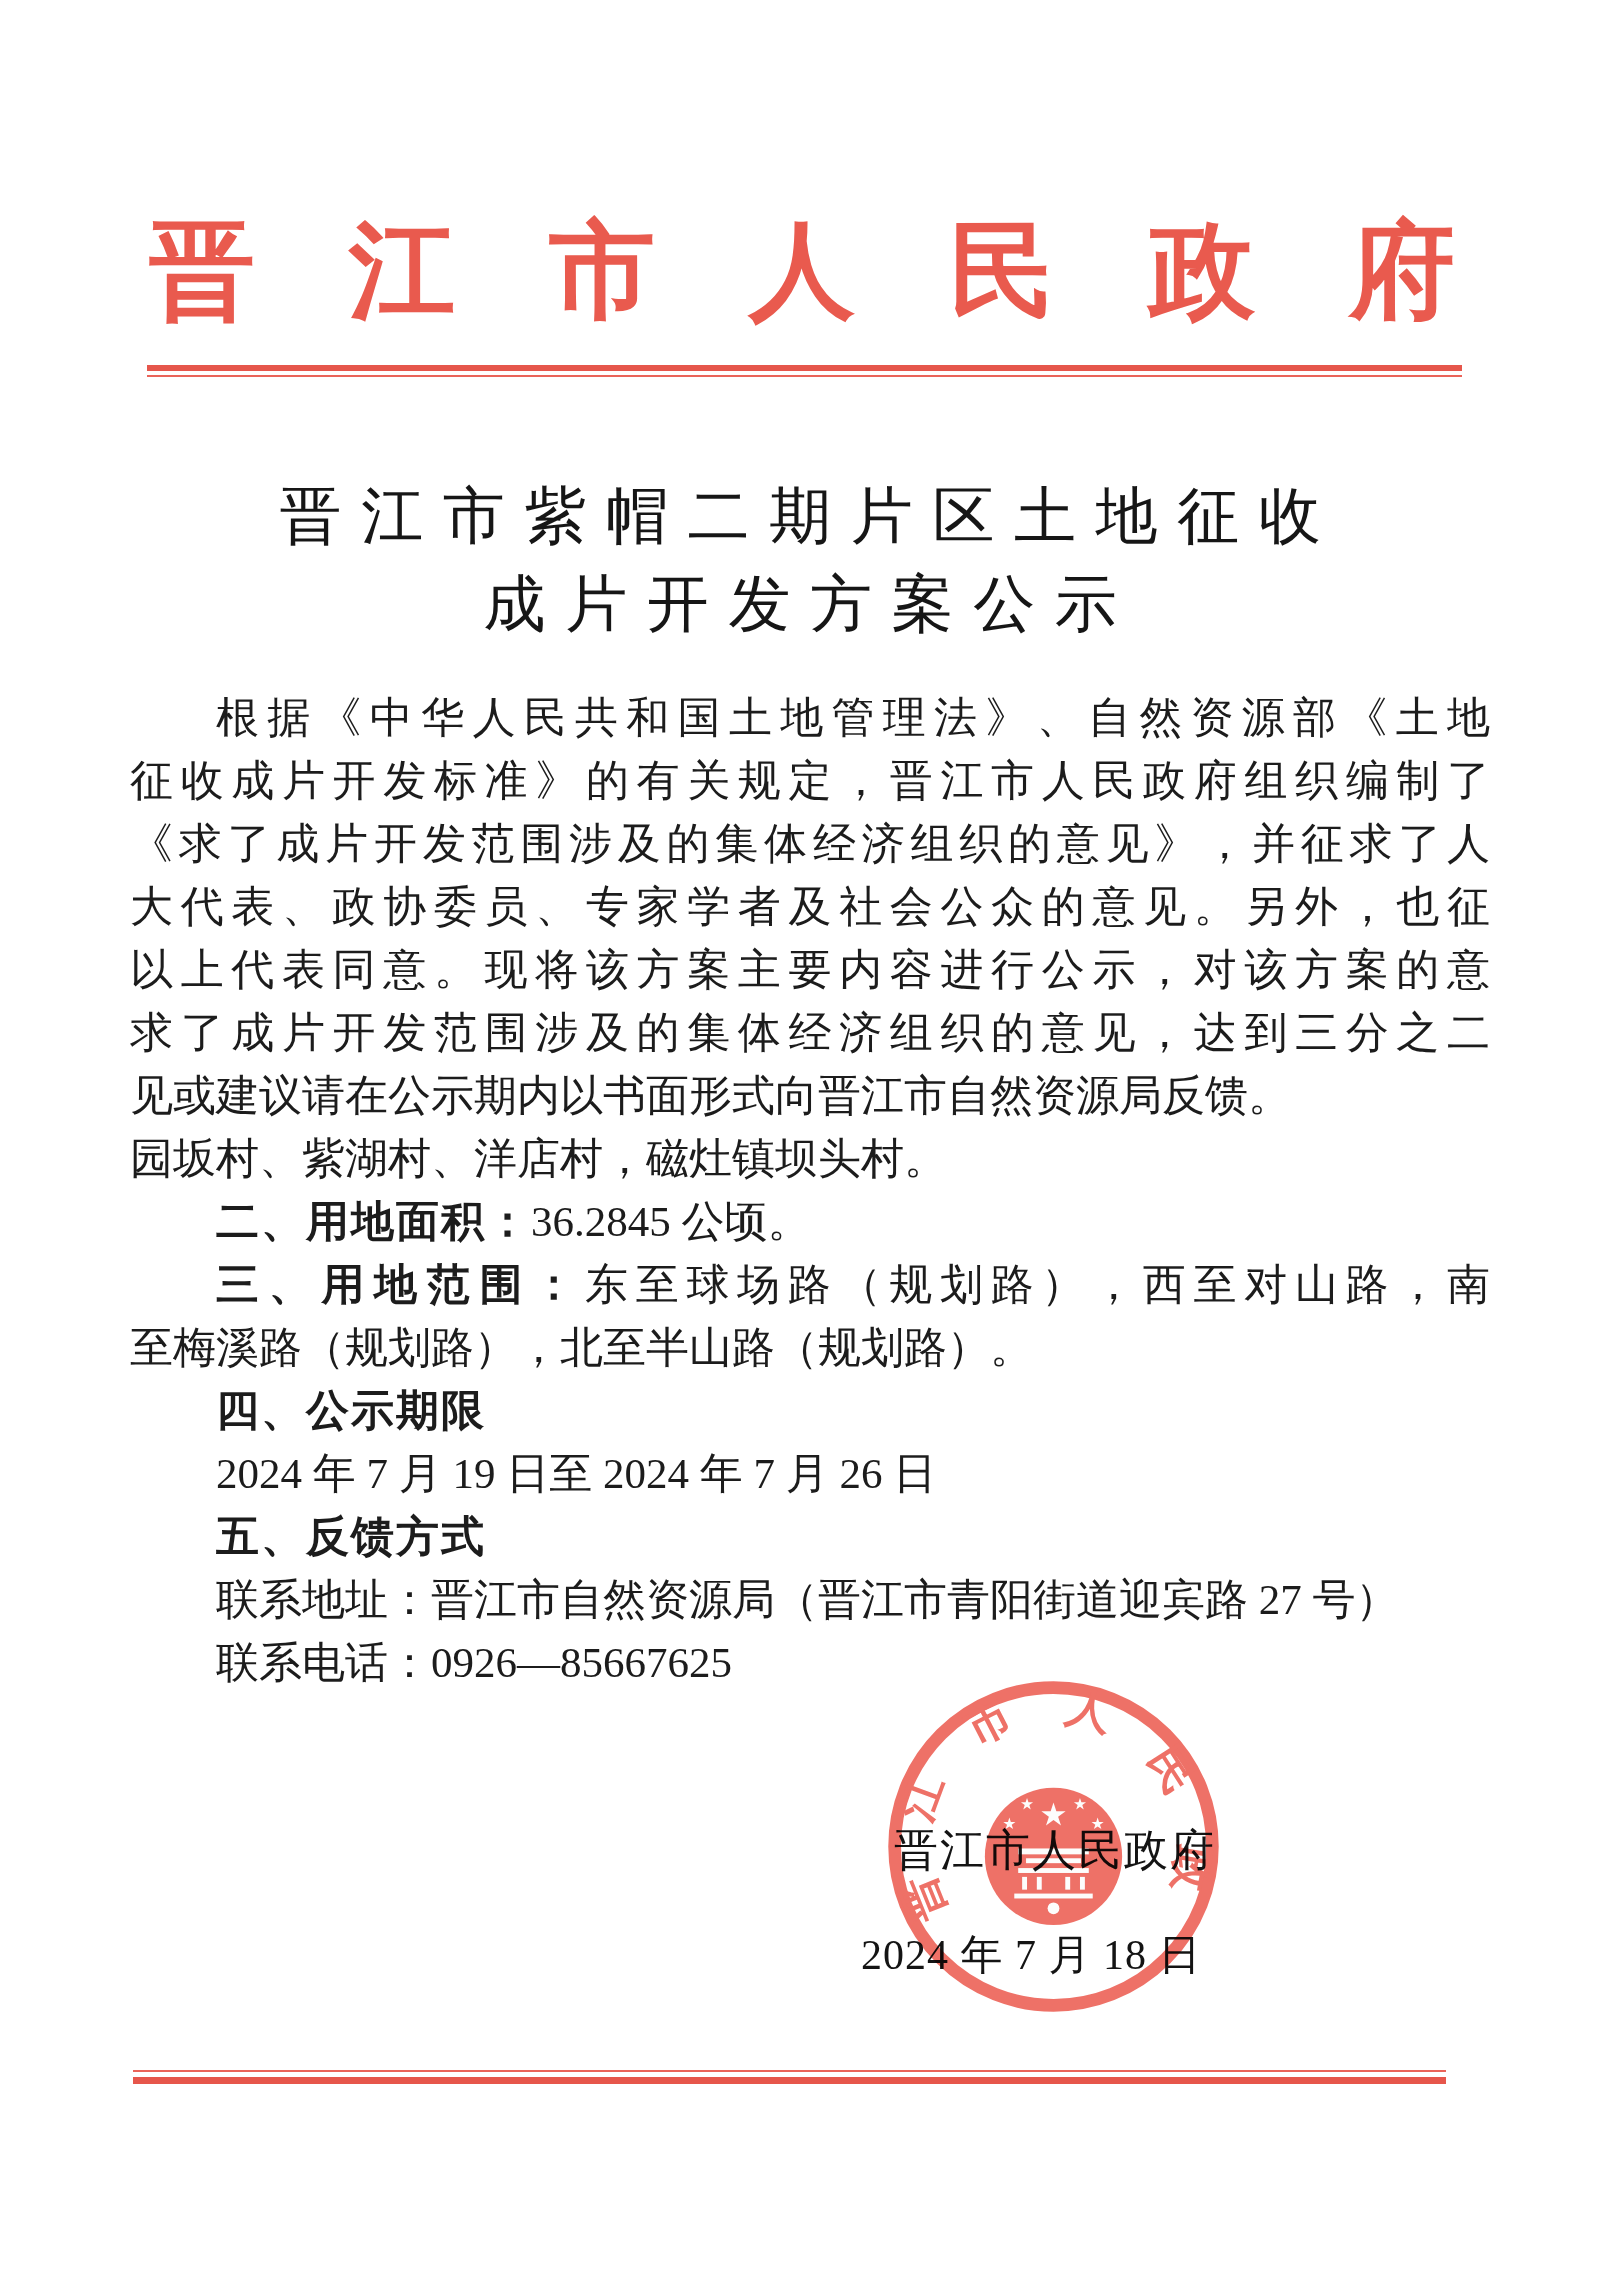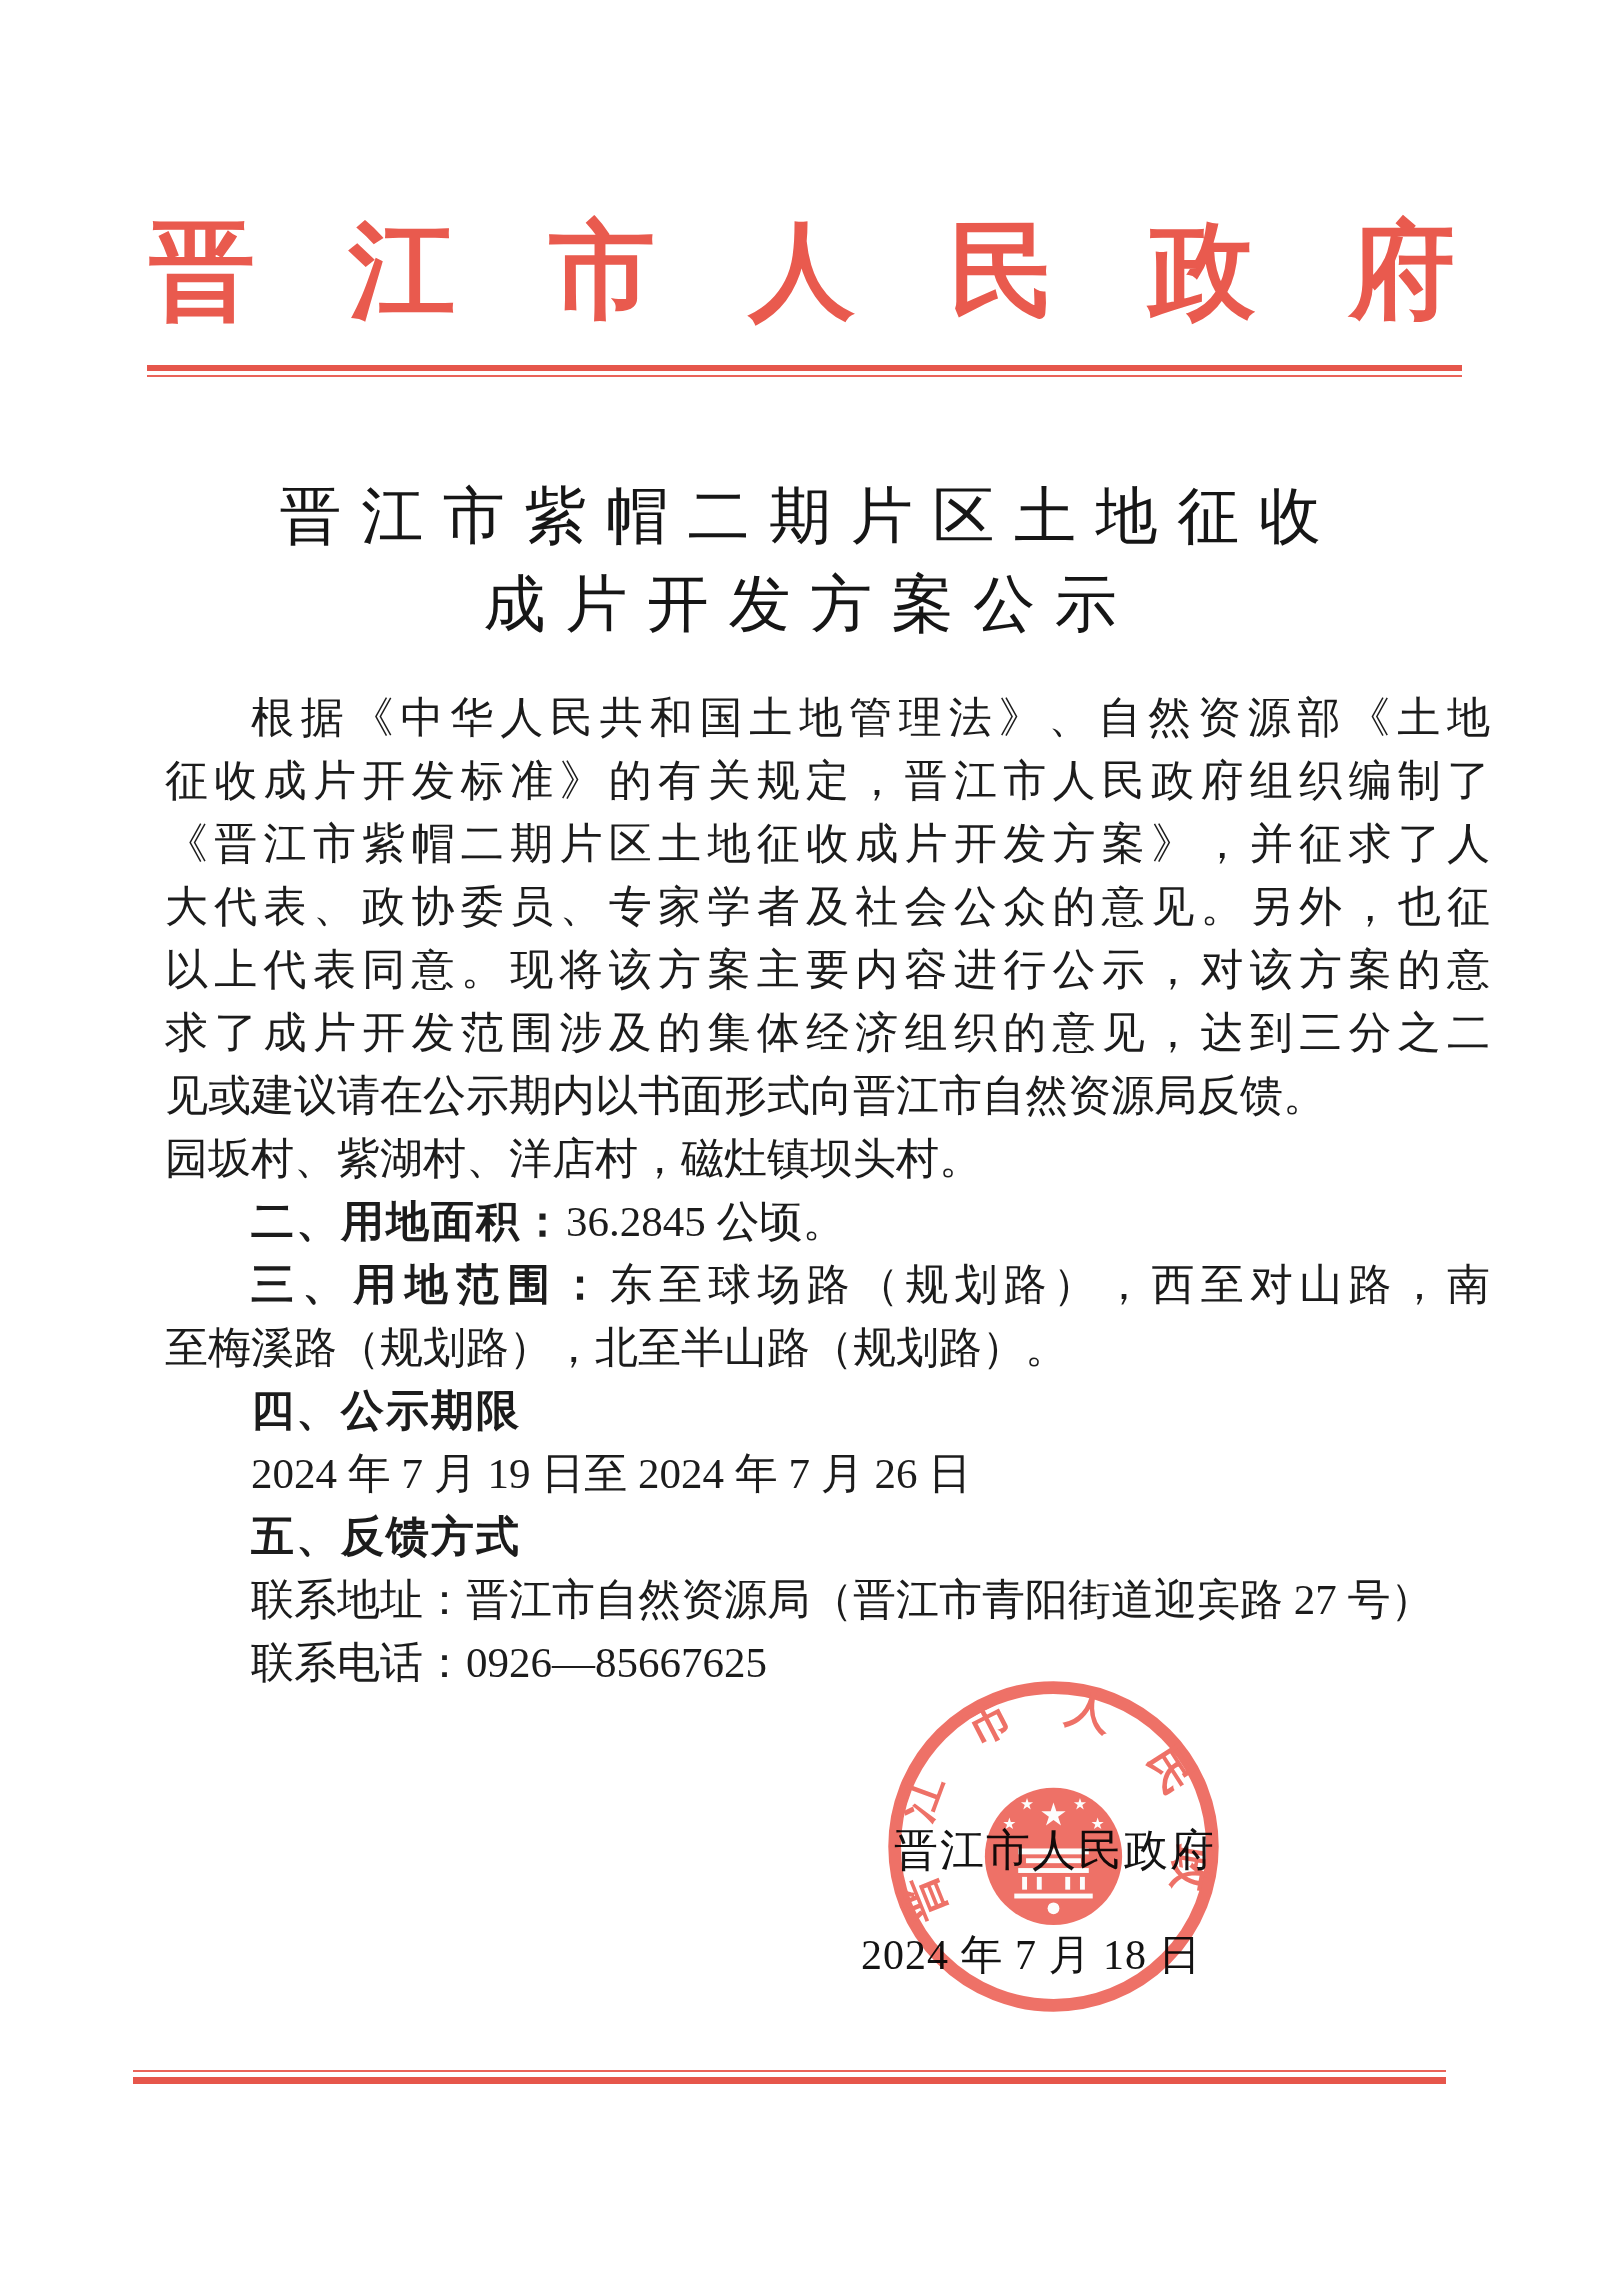--- a/index.html
+++ b/index.html
@@ -28,21 +28,21 @@
     position:absolute;left:0;top:472px;width:1620px;
     text-align:center;color:#161616;
     font-weight:400;font-size:62px;line-height:88px;letter-spacing:19.6px;
   }
   
   .body-block{
     position:absolute;left:130px;top:686px;width:1360px;
     color:#1c1c1c;font-size:43px;
   }
   .body-line{
-    height:63px;line-height:63px;white-space:nowrap;margin-left:35px;
+    height:63px;line-height:63px;white-space:nowrap;
   }
   .body-line.justify{
     white-space:normal;
     text-align:justify;
     text-align-last:justify;
     -moz-text-align-last:justify;
   }
   .body-line.indent{padding-left:86px;}
   .bold-prefix{
     font-weight:700;
@@ -86,21 +86,21 @@
   </div>
 
   <div class="doc-title">
     <div>晋江市紫帽二期片区土地征收</div>
     <div>成片开发方案公示</div>
   </div>
 
   <div class="body-block" id="body-block">
       <div class="body-line indent justify"><span>根据《中华人民共和国土地管理法》、自然资源部《土地</span></div>
       <div class="body-line justify"><span>征收成片开发标准》的有关规定，晋江市人民政府组织编制了</span></div>
-      <div class="body-line justify"><span>《晋江市紫帽二期片区土地征收成片开发方案》，并征求了人</span></div>
+      <div class="body-line justify"><span>《求了成片开发范围涉及的集体经济组织的意见》，并征求了人</span></div>
       <div class="body-line justify"><span>大代表、政协委员、专家学者及社会公众的意见。另外，也征</span></div>
       <div class="body-line justify"><span>以上代表同意。现将该方案主要内容进行公示，对该方案的意</span></div>
       <div class="body-line justify"><span>求了成片开发范围涉及的集体经济组织的意见，达到三分之二</span></div>
       <div class="body-line"><span>见或建议请在公示期内以书面形式向晋江市自然资源局反馈。</span></div>
       <div class="body-line"><span>园坂村、紫湖村、洋店村，磁灶镇坝头村。</span></div>
       <div class="body-line indent"><span class="bold-prefix">二、用地面积：</span><span>36.2845 公顷。</span></div>
       <div class="body-line indent justify"><span class="bold-prefix">三、用地范围：</span><span>东至球场路（规划路），西至对山路，南</span></div>
       <div class="body-line"><span>至梅溪路（规划路），北至半山路（规划路）。</span></div>
       <div class="body-line indent"><span class="bold-prefix">四、公示期限</span></div>
       <div class="body-line indent"><span>2024 年 7 月 19 日至 2024 年 7 月 26 日</span></div>

